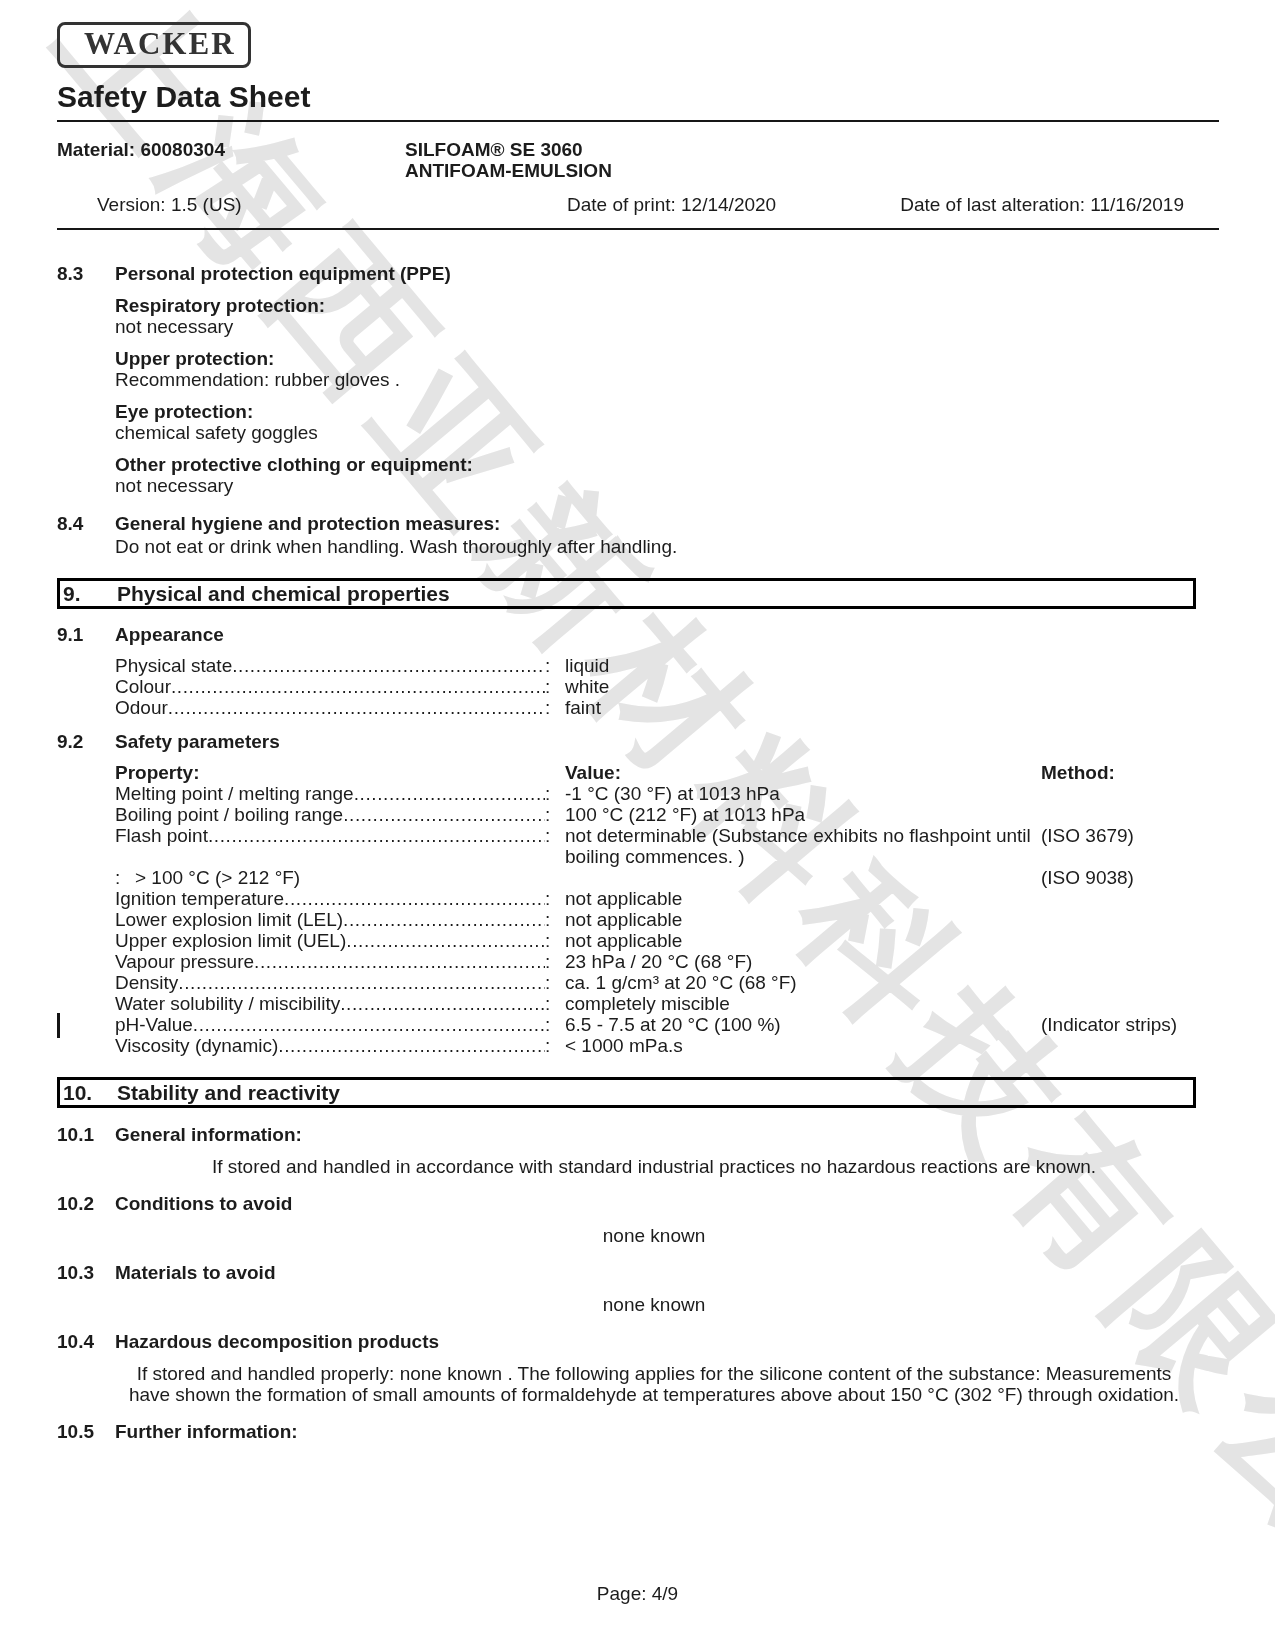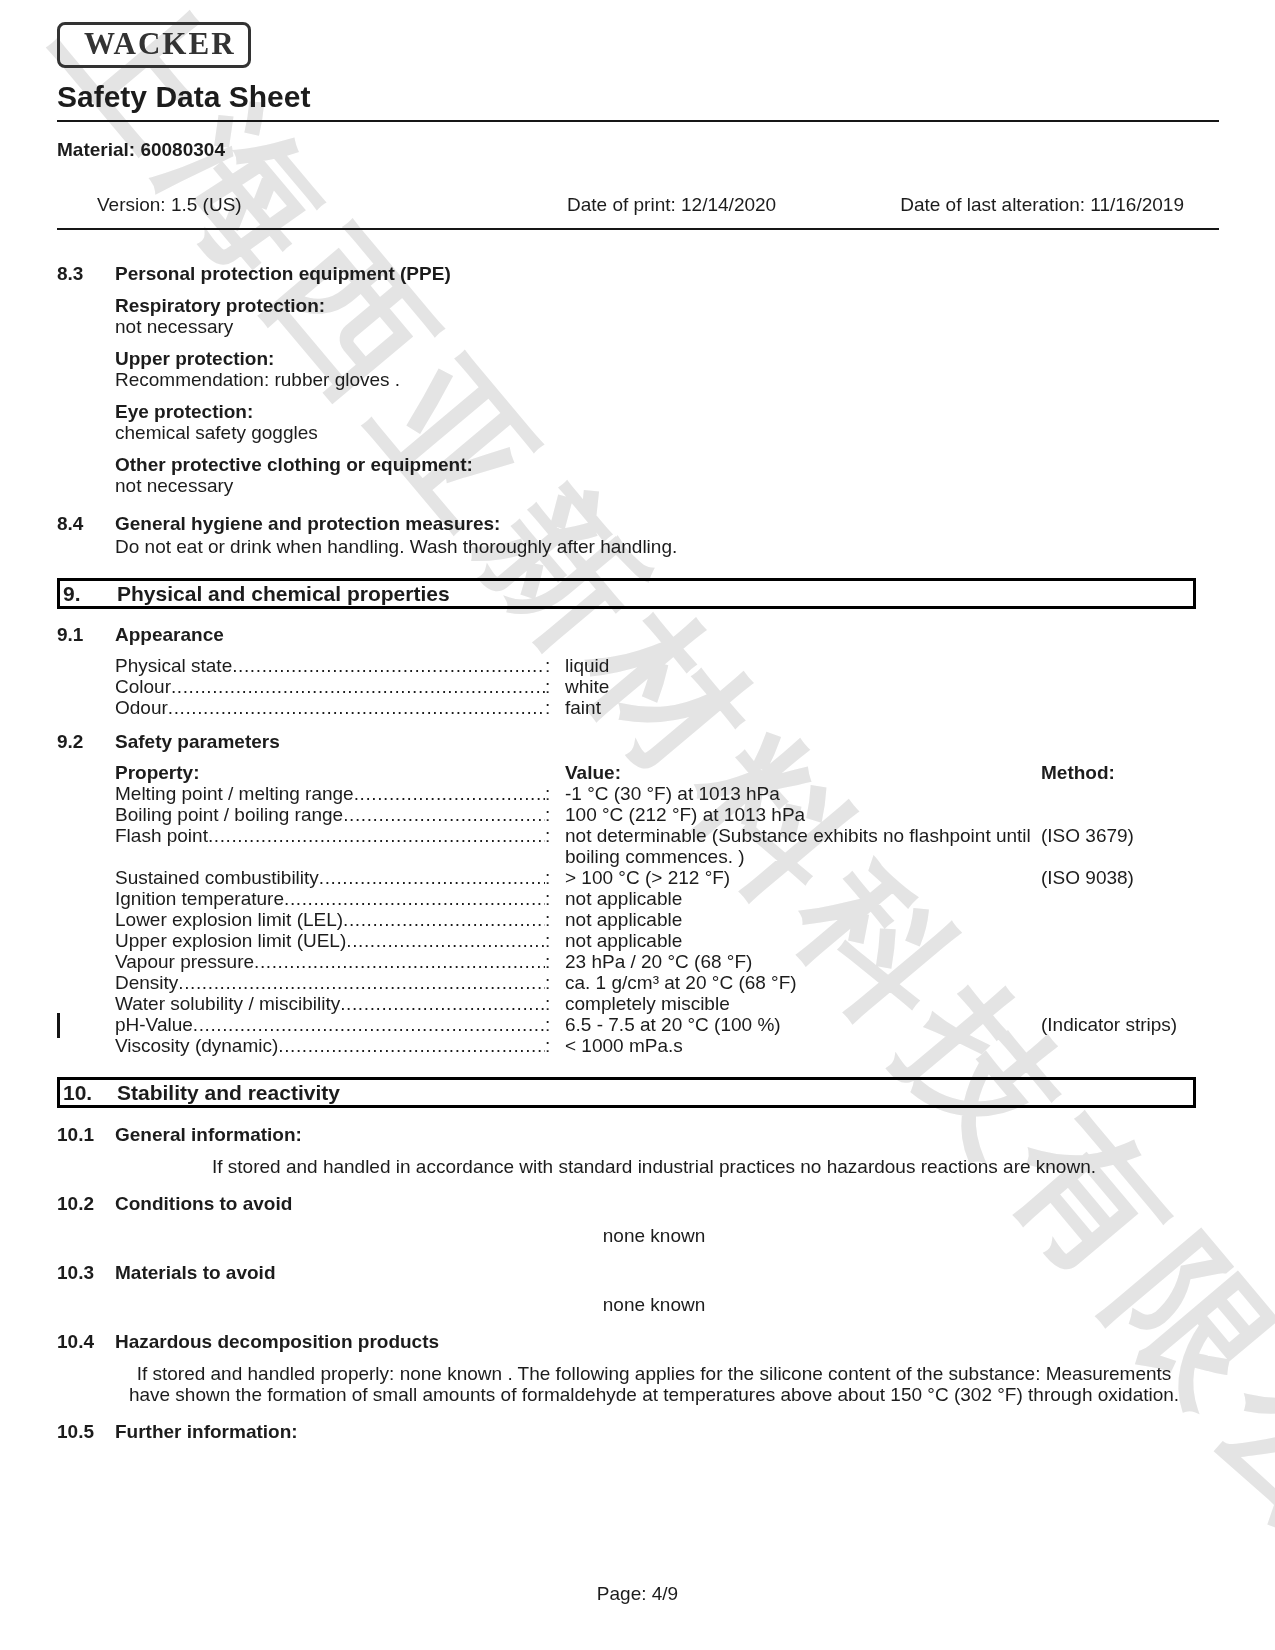--- a/index.html
+++ b/index.html
@@ -86,20 +86,24 @@
 <div class="watermark">上海西亚新材料科技有限公司</div>
 
 <div class="page">
 
   <div class="logo">WACKER</div>
   <div class="doc-title">Safety Data Sheet</div>
   <div class="hr"></div>
 
   <div class="hrow1">
     <div class="mat">Material: 60080304</div>
+    <div class="prod">
+      <div>SILFOAM® SE 3060</div>
+      <div>ANTIFOAM-EMULSION</div>
+    </div>
   </div>
   <div class="hrow2">
     <div>Version: 1.5 (US)</div>
     <div class="dop">Date of print: 12/14/2020</div>
     <div class="doa">Date of last alteration: 11/16/2019</div>
   </div>
   <div class="hr rule2"></div>
 
   
   <div class="sub s83">
@@ -200,24 +204,20 @@
     <div class="prow">
       <div class="lead">
           <span class="lbl">Flash point</span>
           <span class="dots"></span>
         </div>
       <div class="colon">:</div>
       <div class="val">not determinable  (Substance exhibits no flashpoint until boiling commences. )</div>
       <div class="mth">(ISO 3679)</div>
     </div>
     <div class="prow">
-      <div class="lead">
-          <span class="lbl">Sustained combustibility</span>
-          <span class="dots"></span>
-        </div>
       <div class="colon">:</div>
       <div class="val">&gt; 100 °C (&gt; 212 °F)</div>
       <div class="mth">(ISO 9038)</div>
     </div>
     <div class="prow">
       <div class="lead">
           <span class="lbl">Ignition temperature</span>
           <span class="dots"></span>
         </div>
       <div class="colon">:</div>

